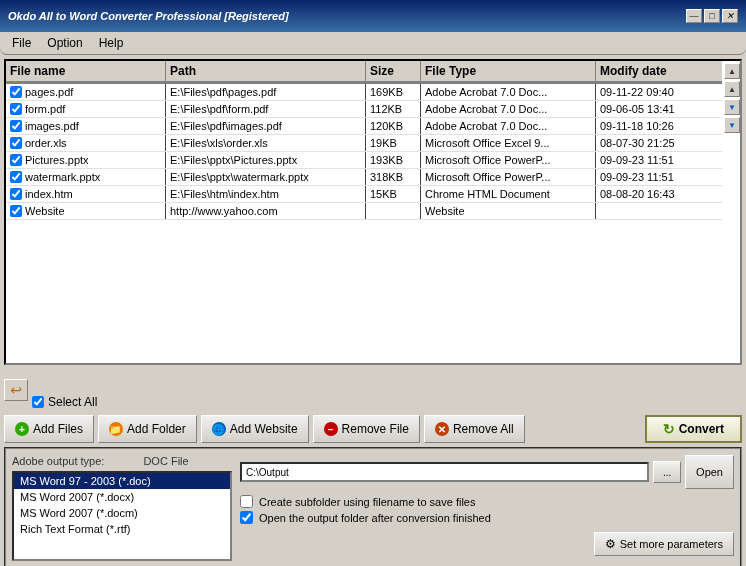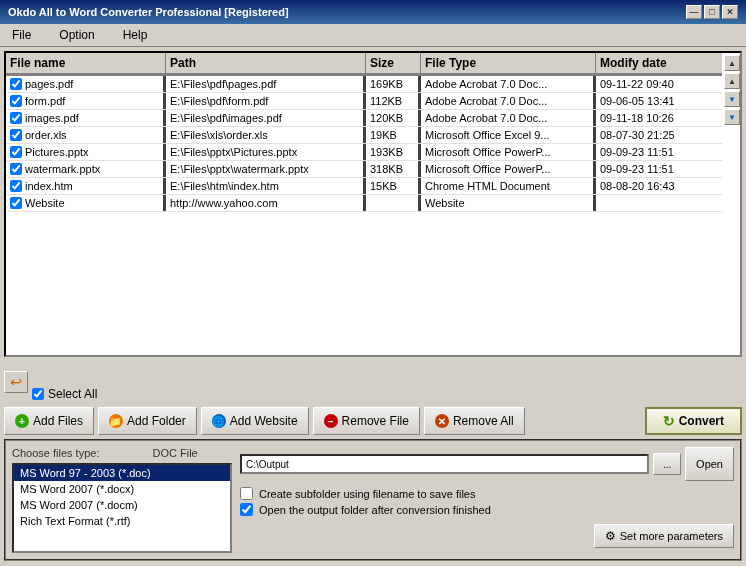--- a/index.html
+++ b/index.html
@@ -13,21 +13,22 @@
     }
 
     
     .title-bar {
       background: linear-gradient(to bottom, #0a246a, #3a6ea5);
       color: white;
       padding: 4px 8px;
       display: flex;
       justify-content: space-between;
       align-items: center;
-      height: 24px;
+      height: 32px;
+      font-style: italic;
     }
     .title-bar-text { font-size: 11px; font-weight: bold; }
     .title-bar-buttons { display: flex; gap: 2px; }
     .title-btn {
       width: 16px; height: 14px;
       background: #d4d0c8;
       border: 1px solid #888;
       border-top-color: #fff;
       border-left-color: #fff;
       font-size: 9px;
@@ -35,22 +36,23 @@
       cursor: pointer;
       color: black;
     }
     .title-btn.close { background: #d4d0c8; }
 
     
     .menu-bar {
       background: #d4d0c8;
       padding: 2px 4px;
       display: flex;
-      gap: 12px;
+      gap: 0;
       border-bottom: 1px solid #808080;
+      border-radius: 7px;
     }
     .menu-item {
       padding: 2px 8px;
       cursor: pointer;
       font-size: 12px;
     }
 
     
     .main-content {
       background: #d4d0c8;
@@ -94,21 +96,21 @@
       overflow-y: auto;
       height: calc(100% - 24px);
     }
     .table-row {
       display: grid;
       grid-template-columns: 160px 200px 55px 175px 130px;
       border-bottom: 1px solid #e0e0e0;
     }
     .table-cell {
       padding: 2px 4px;
-      border-right: 3px solid #404040;
+      border-right: 1px solid #404040;
       font-size: 11px;
       white-space: nowrap;
       overflow: hidden;
       text-overflow: ellipsis;
       display: flex;
       align-items: center;
     }
     .checkbox-cell { display: flex; align-items: center; gap: 3px; }
     .file-checkbox { width: 12px; height: 12px; }
 
@@ -452,22 +454,22 @@
     <button class="btn btn-convert" style="margin-left:auto;">
       <span style="font-size:14px; color:#4a8a00;">↻</span>
       <span>Convert</span>
     </button>
   </div>
 
   <div class="bottom-panel">
 
     <div class="output-type-panel">
       <div class="output-type-label">
-        <span>Choose files type:</span>
-        <span style="margin-left:18px;padding-left:32px;">DOC File</span>
+        <span>Adobe output type:</span>
+        <span style="margin-left:4px;padding-left:32px;">DOC File</span>
       </div>
       <div class="output-listbox" id="output-listbox">
       <div class="output-option selected">MS Word 97 - 2003 (*.doc)</div>
           <div class="output-option">MS Word 2007 (*.docx)</div>
           <div class="output-option">MS Word 2007 (*.docm)</div>
           <div class="output-option">Rich Text Format (*.rtf)</div>
         </div>
     </div>
 
     <div class="output-folder-panel">

